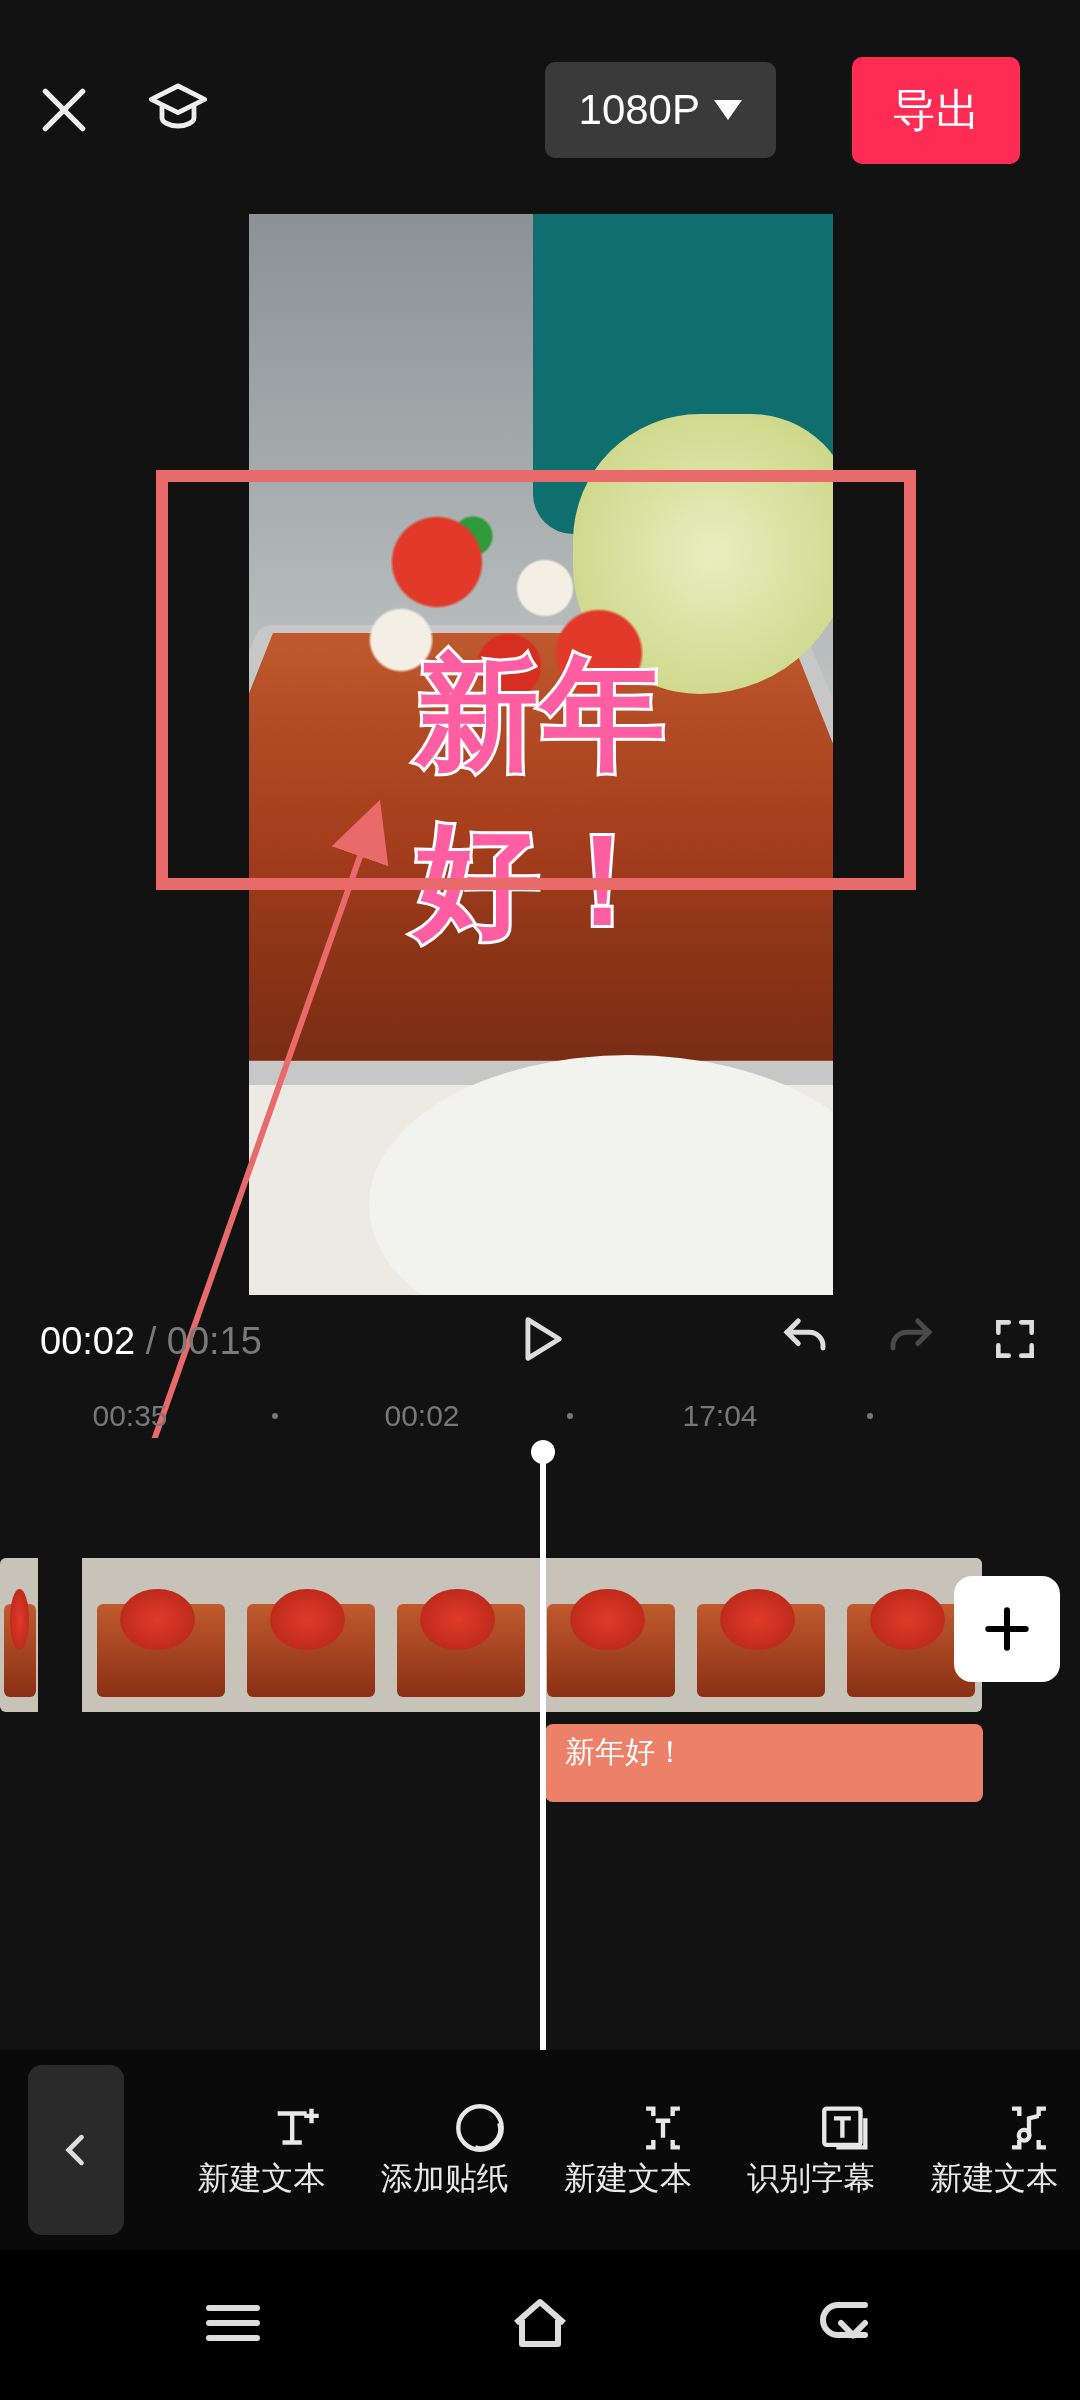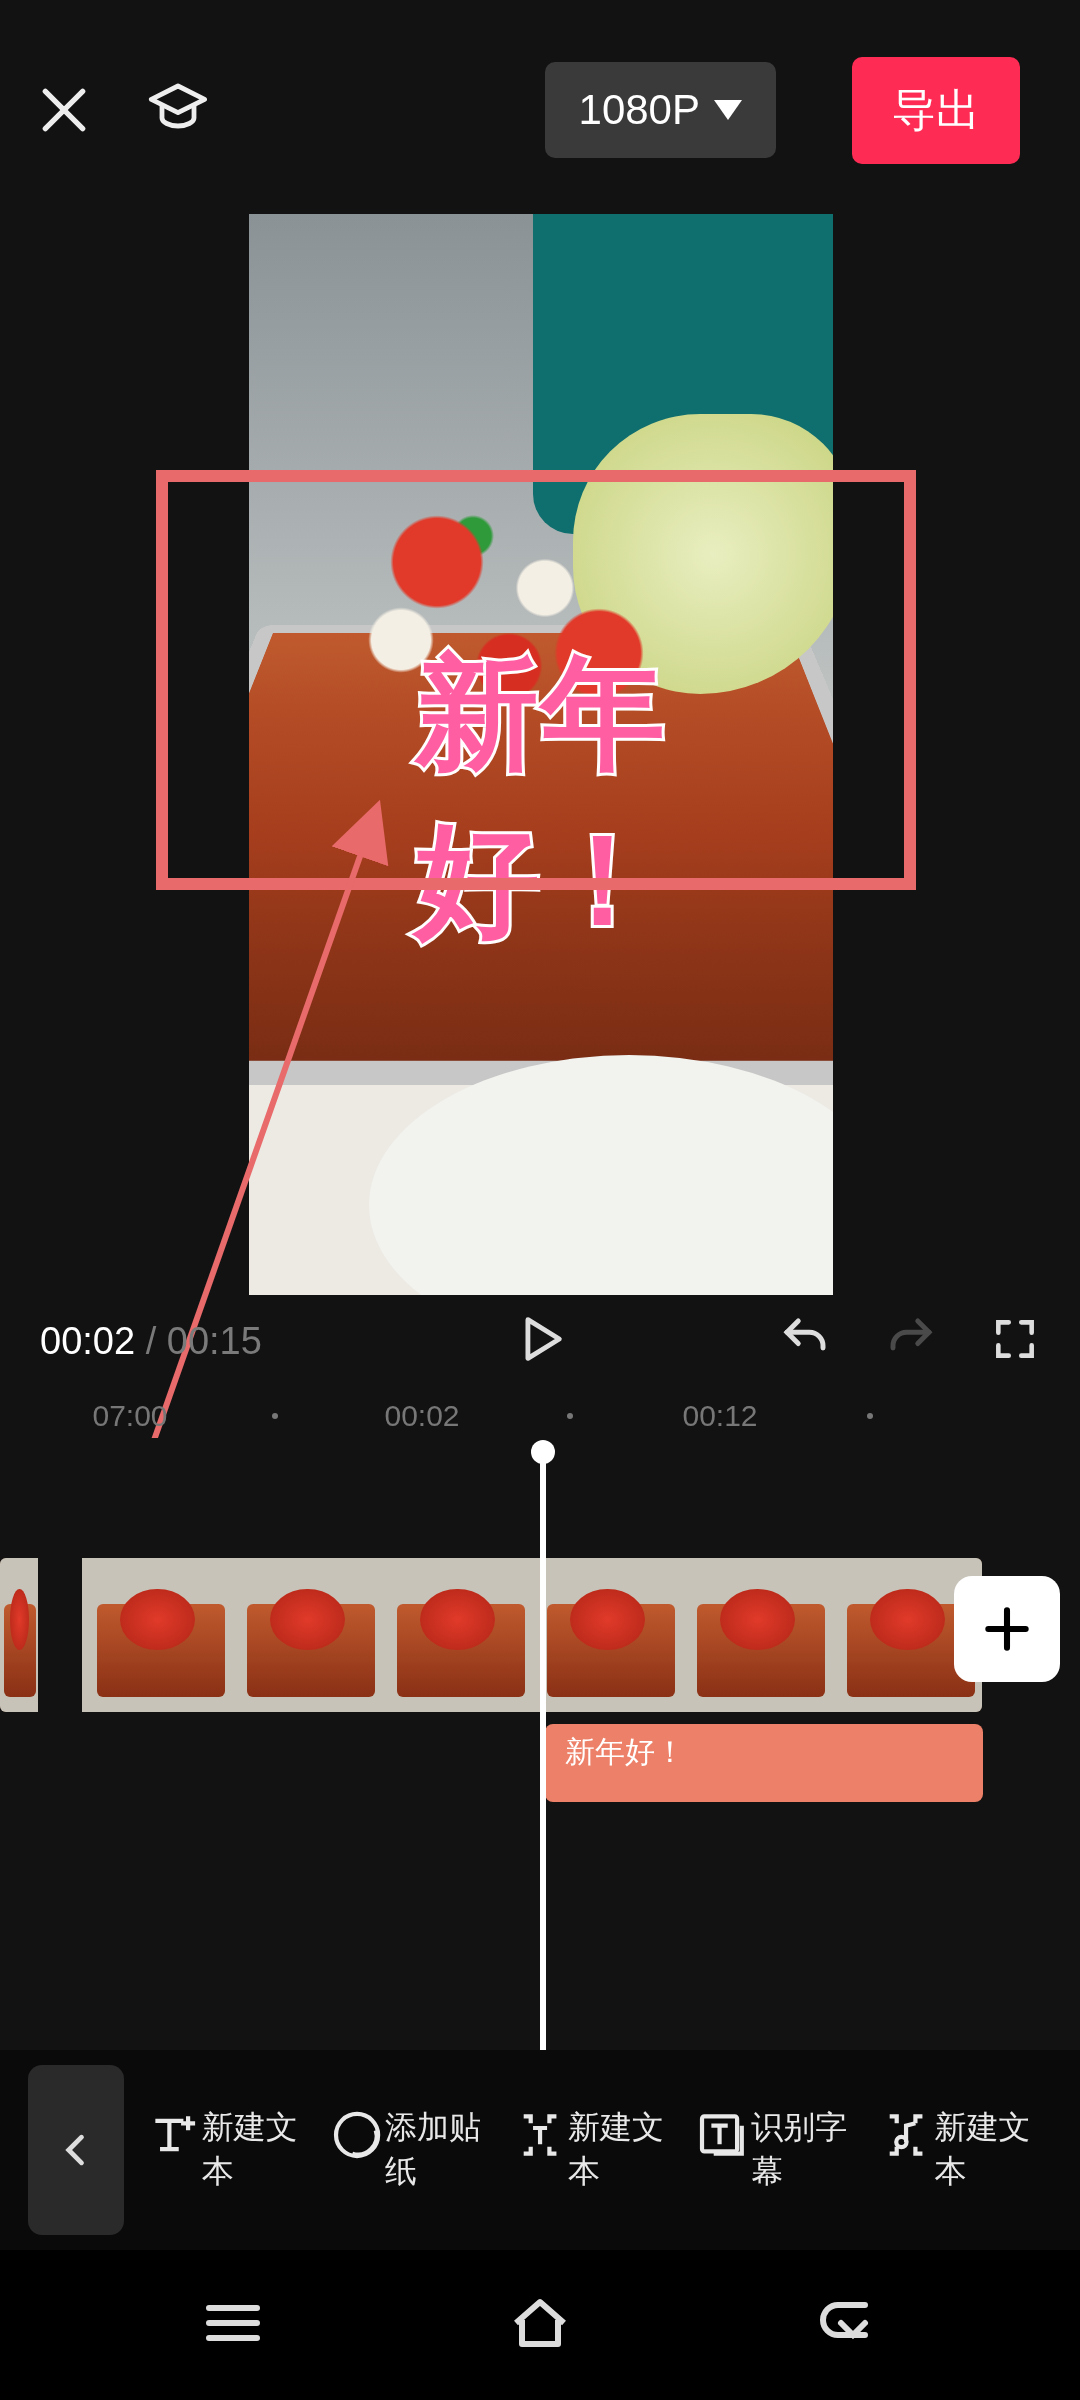--- a/index.html
+++ b/index.html
@@ -55,21 +55,21 @@
 
   .playhead { position: absolute; top: 12px; bottom: 20px; left: 540px; width: 6px; background: #fff; border-radius: 3px; }
   .playhead::before { content: ""; position: absolute; top: -10px; left: -9px; width: 24px; height: 24px; background: #fff; border-radius: 50%; }
 
   .addBtn { position: absolute; top: 138px; right: 20px; width: 106px; height: 106px; background: #fff; border-radius: 18px; display: flex; align-items: center; justify-content: center; color: #000; }
 
   
   .bottombar { position: absolute; left: 0; right: 0; bottom: 150px; height: 200px; background: #0a0a0a; display: flex; align-items: center; }
   .backSquare { width: 96px; height: 170px; background: #2a2a2a; border-radius: 14px; display: flex; align-items: center; justify-content: center; margin-left: 28px; margin-right: 20px; }
   .tools { flex: 1; display: flex; justify-content: space-around; align-items: center; padding-right: 20px; }
-  .tool { display: flex; align-items: flex-start; color: #e8e8e8; width: 180px; }
+  .tool { display: flex; flex-direction: column; align-items: flex-end; color: #e8e8e8; width: 180px; }
   .tool svg { width: 58px; height: 58px; }
   .tool .lbl { font-size: 32px; }
 
   
   .navbar { position: absolute; left: 0; right: 0; bottom: 0; height: 150px; background: #000; display: flex; align-items: center; justify-content: space-around; padding: 0 80px; }
   .navbar svg { width: 72px; height: 72px; color: #ddd; }
 
   
   .sky { position:absolute; inset:0; background: linear-gradient(#8a9296, #b8bdbd 40%, #d6d6cf 60%); }
   .chair { position:absolute; top:0; right:0; width:300px; height:320px; background:#0f6e6e; border-radius:0 0 0 40px; }
@@ -169,25 +169,25 @@
       </div>
       <div class="ico">
         <svg viewBox="0 0 24 24" width="50" height="50" stroke="currentColor" stroke-width="2.2" fill="none" stroke-linecap="round">
             <path d="M4 9V4h5M20 9V4h-5M4 15v5h5M20 15v5h-5"></path>
           </svg>
       </div>
     </div>
   </div>
 
   <div class="ruler">
-    <span class="tick" style="left:130px">07:00</span>
+    <span class="tick" style="left:130px">00:35</span>
     <span class="dot" style="left:275px"></span>
     <span class="tick" style="left:422px">00:02</span>
     <span class="dot" style="left:570px"></span>
-    <span class="tick" style="left:720px">00:12</span>
+    <span class="tick" style="left:720px">17:04</span>
     <span class="dot" style="left:870px"></span>
   </div>
 
   <div class="timeline">
     <div class="track">
       <div class="thumb first">
           <div class="tmini">
             <div class="a"></div>
             <div class="b"></div>
             <div class="c"></div>

